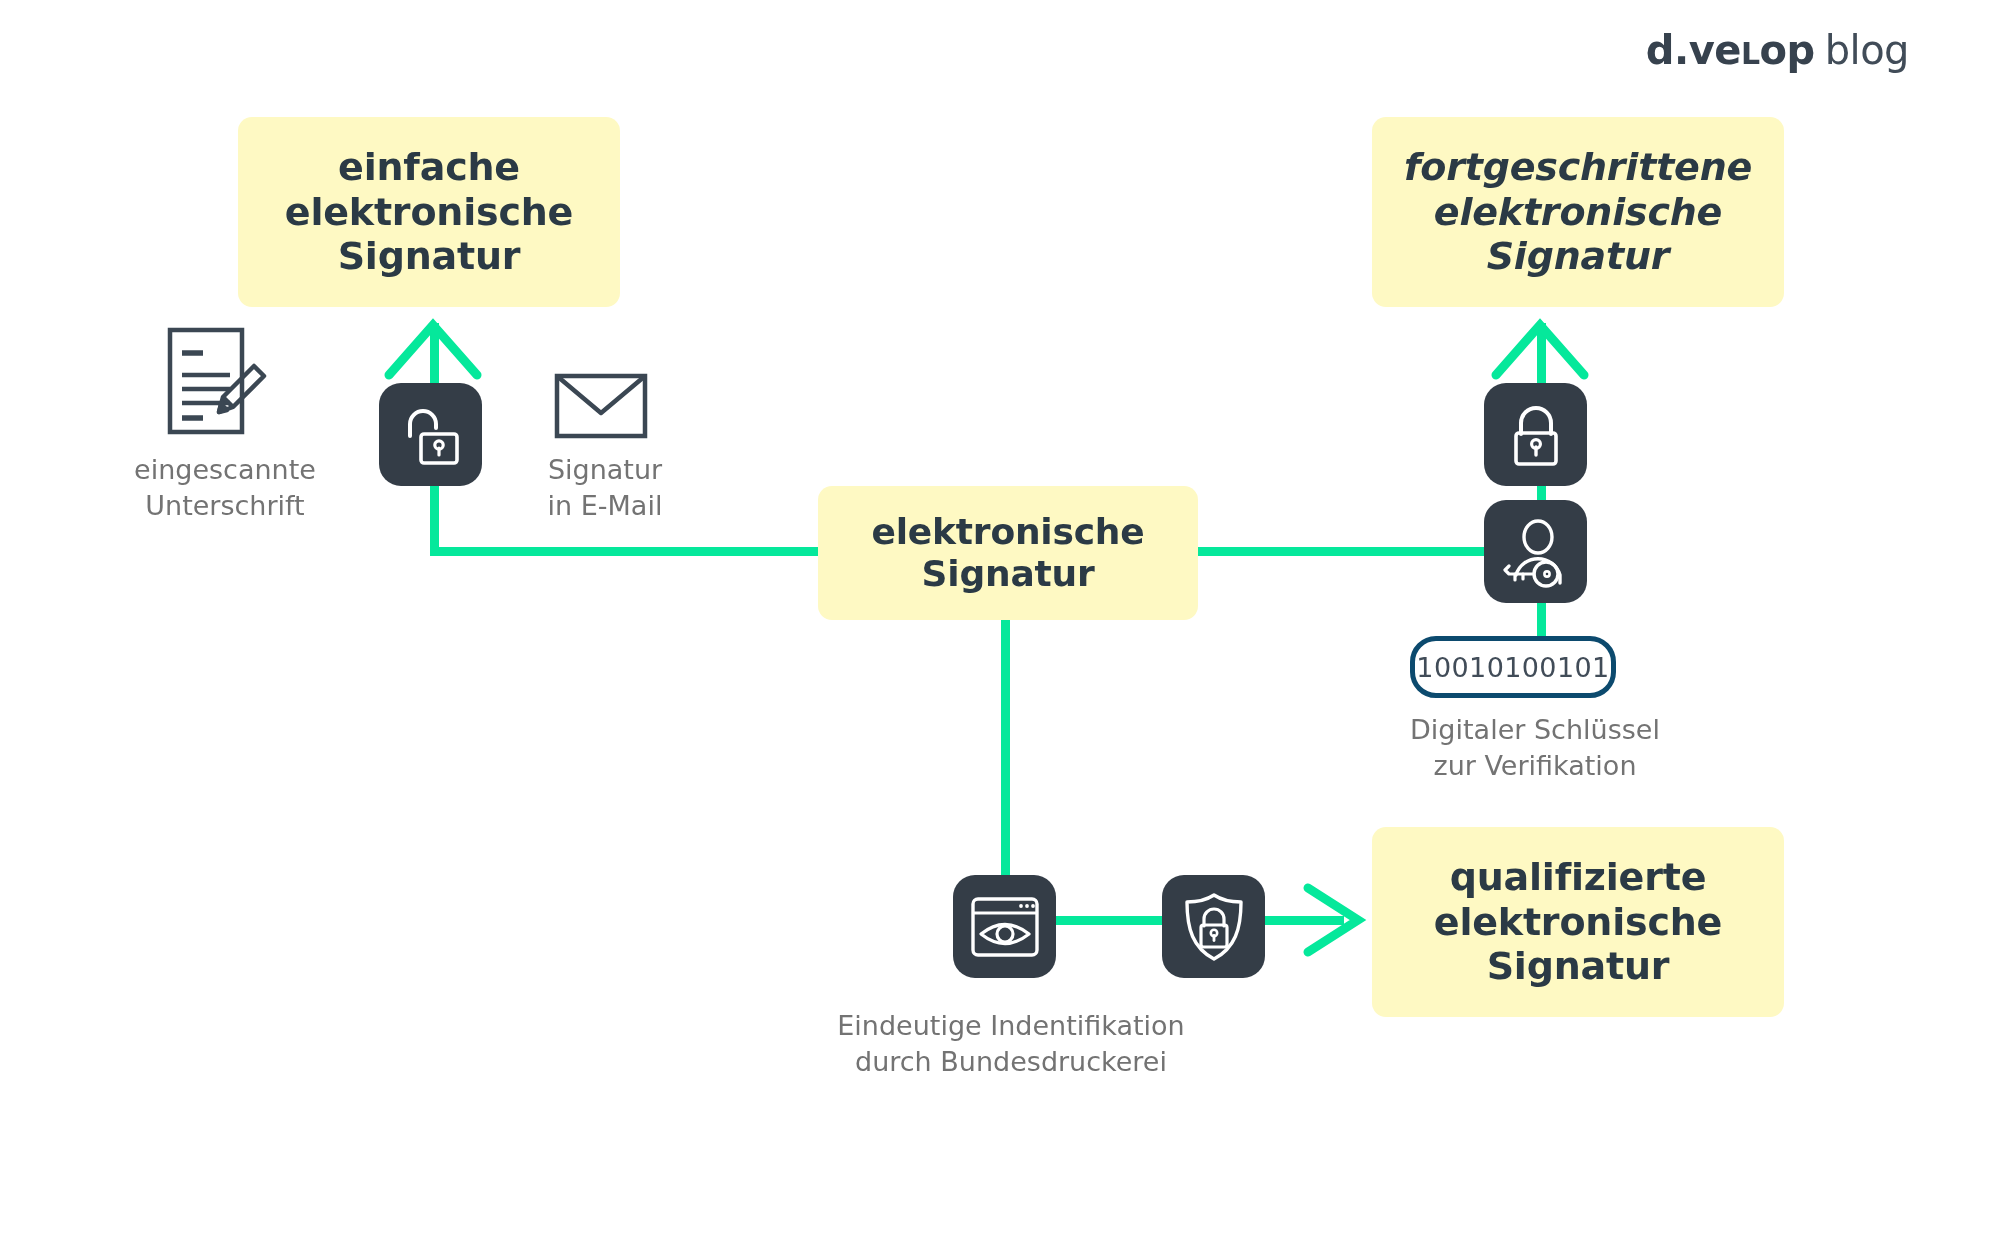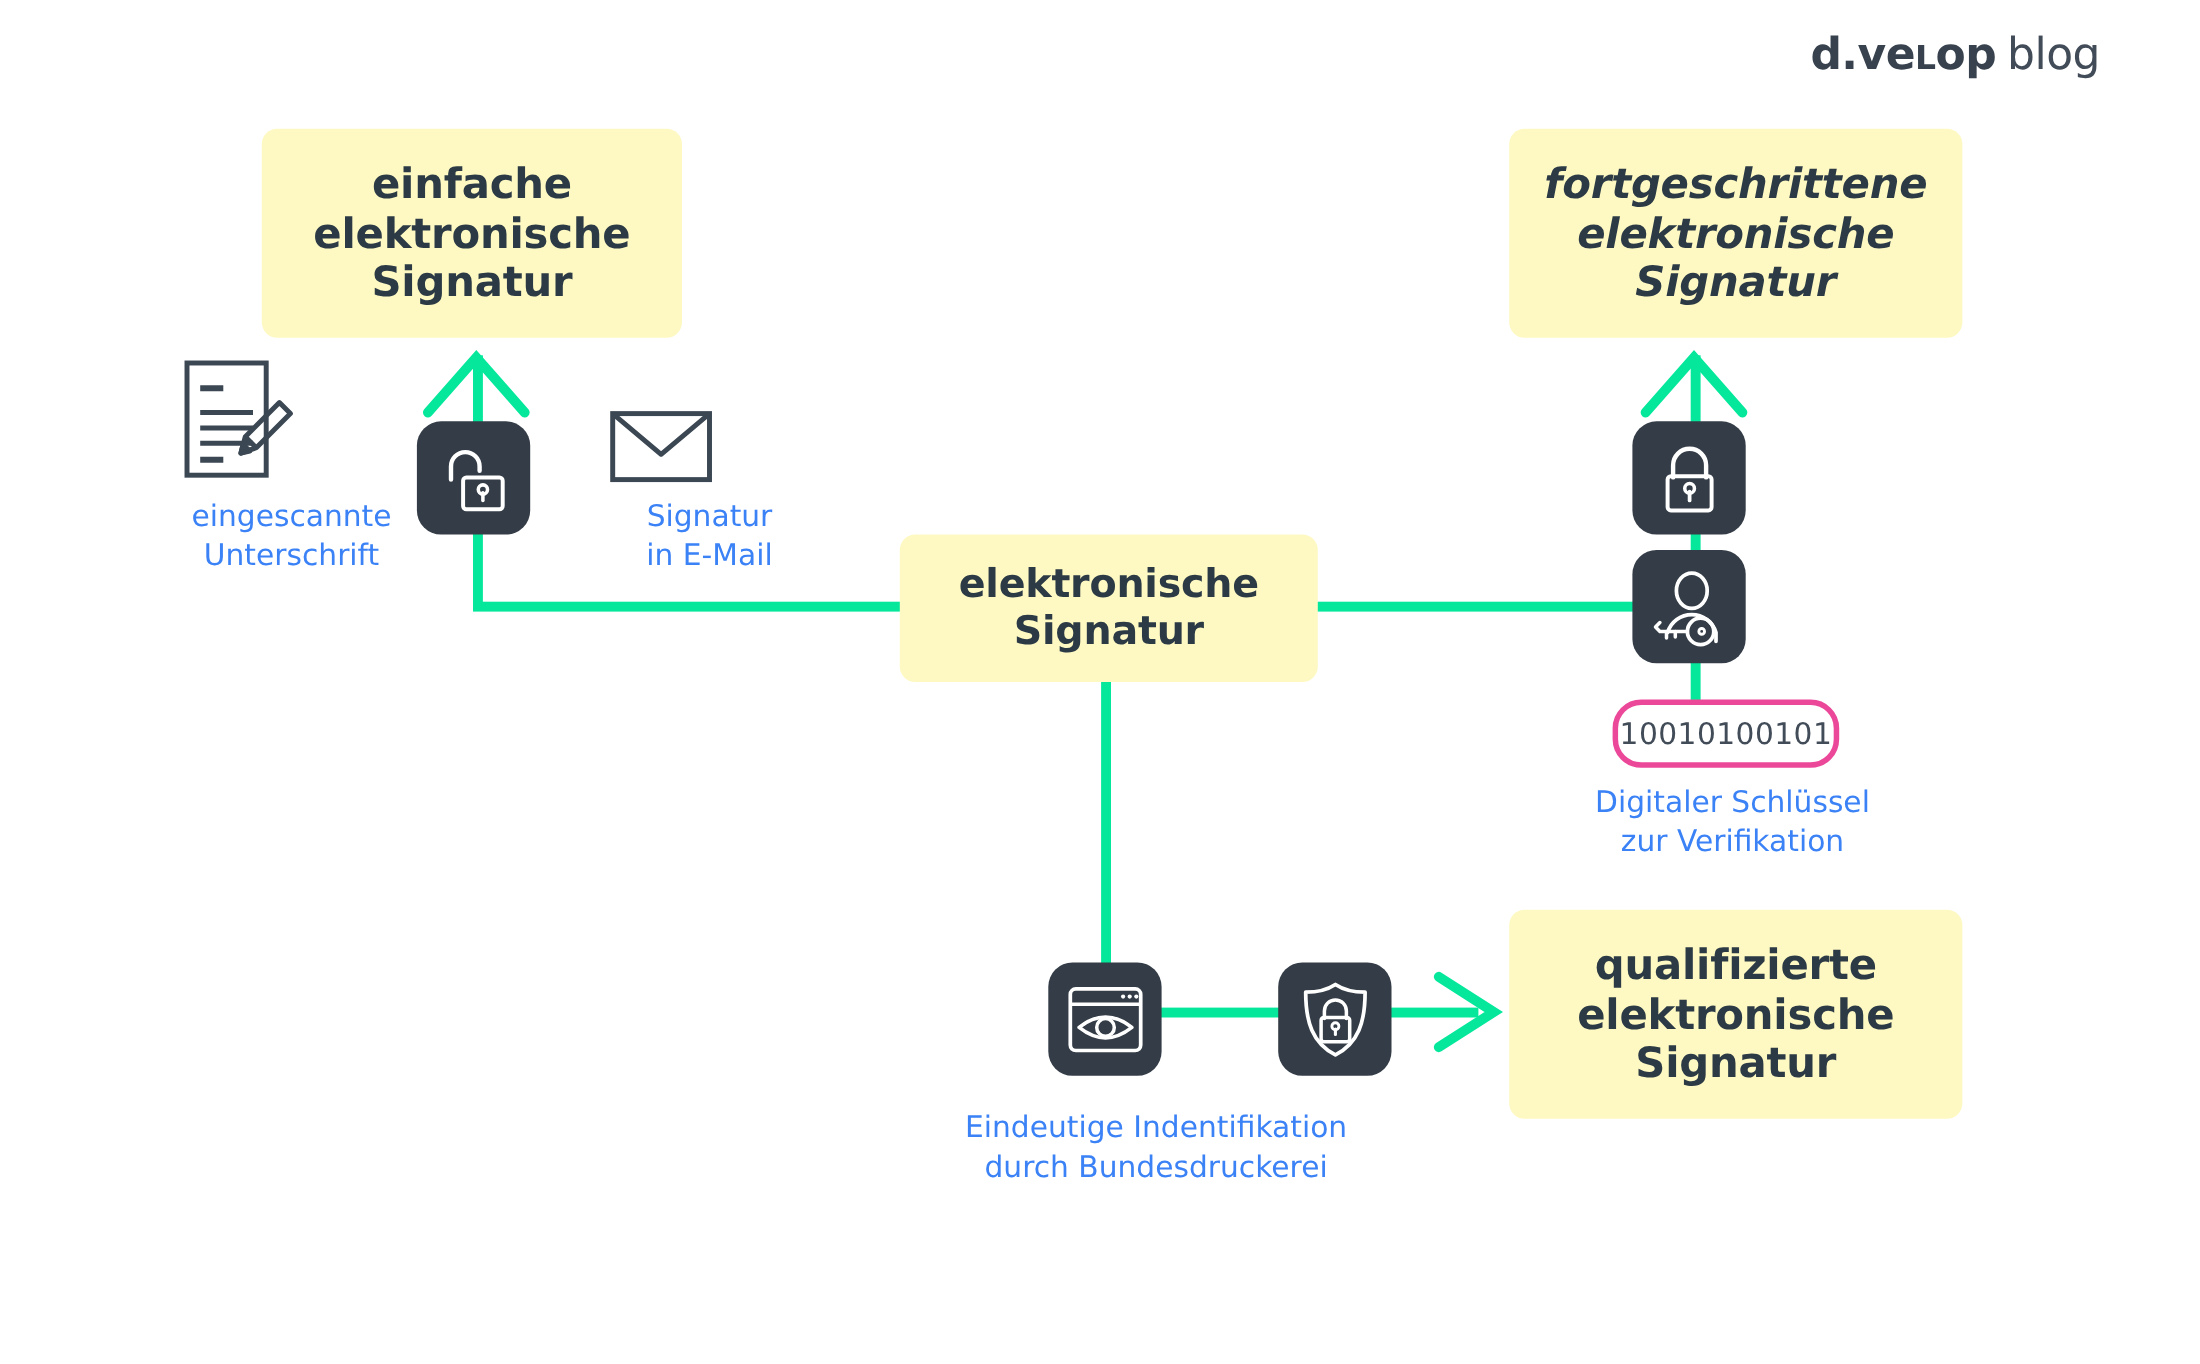--- a/index.html
+++ b/index.html
@@ -87,39 +87,38 @@
   #tile-shield{left:1162px;top:875px;width:103px;height:103px;}
 
   
   .plainicon{position:absolute;z-index:4;}
   #icon-doc{left:165px;top:325px;}
   #icon-mail{left:553px;top:370px;}
 
   
   .caption{
     position:absolute;
-    color:#3b82f6;
+    color:#737373;
     font-size:27px;
     line-height:1.32;
     text-align:center;
     font-weight:400;
     z-index:4;
     white-space:nowrap;
-    margin-left:40px;
   }
   #cap-scan{left:130px;top:452px;width:190px;}
   #cap-mail{left:510px;top:452px;width:190px;}
   #cap-key{left:1320px;top:712px;width:430px;}
   #cap-ident{left:796px;top:1008px;width:430px;}
 
   
   #pill-binary{
-    position:absolute;left:1466px;top:636px;
+    position:absolute;left:1410px;top:636px;
     width:196px;height:52px;
-    border:5px solid #ec4899;
+    border:5px solid #0c4a6e;
     border-radius:26px;
     background:#ffffff;
     display:flex;align-items:center;justify-content:center;
     color:#414c58;font-size:27px;letter-spacing:0.4px;
     z-index:6;
   }
 </style>
 </head>
 <body>
 

